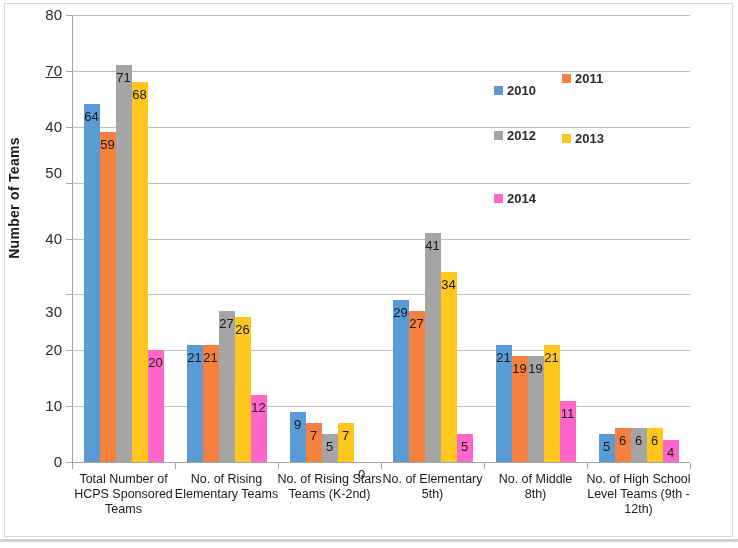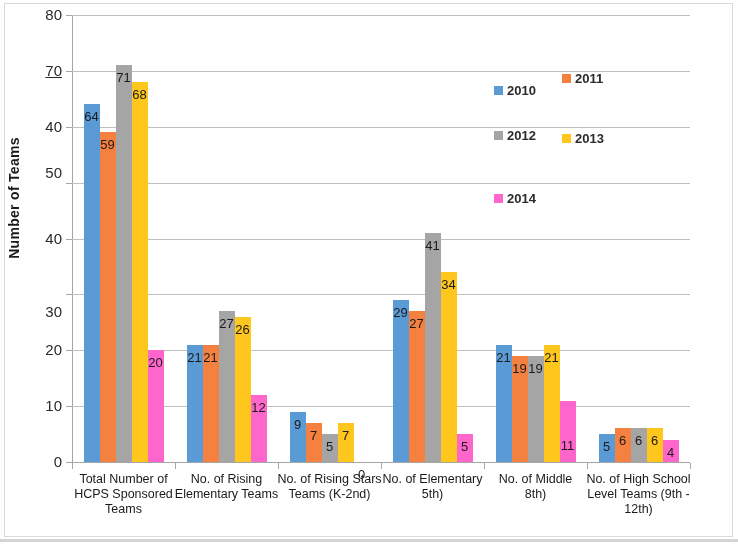--- a/index.html
+++ b/index.html
@@ -258,21 +258,21 @@
       <div class="bar-label" style="left: 349.5px; width: 24px; top: 468px;">0</div>
       <div class="bar-label" style="left: 388.5px; width: 24px; top: 305.962px;">29</div>
       <div class="bar-label" style="left: 404.5px; width: 24px; top: 317.137px;">27</div>
       <div class="bar-label" style="left: 420.5px; width: 24px; top: 238.912px;">41</div>
       <div class="bar-label" style="left: 436.5px; width: 24px; top: 278.025px;">34</div>
       <div class="bar-label" style="left: 452.5px; width: 24px; top: 440.062px;">5</div>
       <div class="bar-label" style="left: 491.5px; width: 24px; top: 350.663px;">21</div>
       <div class="bar-label" style="left: 507.5px; width: 24px; top: 361.837px;">19</div>
       <div class="bar-label" style="left: 523.5px; width: 24px; top: 361.837px;">19</div>
       <div class="bar-label" style="left: 539.5px; width: 24px; top: 350.663px;">21</div>
-      <div class="bar-label" style="left: 555.5px; width: 24px; top: 406.538px; margin-top: 32px;">11</div>
+      <div class="bar-label" style="left: 555.5px; width: 24px; top: 406.538px;">11</div>
       <div class="bar-label" style="left: 594.5px; width: 24px; top: 440.062px;">5</div>
       <div class="bar-label" style="left: 610.5px; width: 24px; top: 434.475px;">6</div>
       <div class="bar-label" style="left: 626.5px; width: 24px; top: 434.475px;">6</div>
       <div class="bar-label" style="left: 642.5px; width: 24px; top: 434.475px;">6</div>
       <div class="bar-label" style="left: 658.5px; width: 24px; top: 445.65px;">4</div>
     </div>
 
   <div id="cat-labels">
       <div class="cat-label" style="left: 66px; width: 115px;">
         <div>Total Number of</div>

